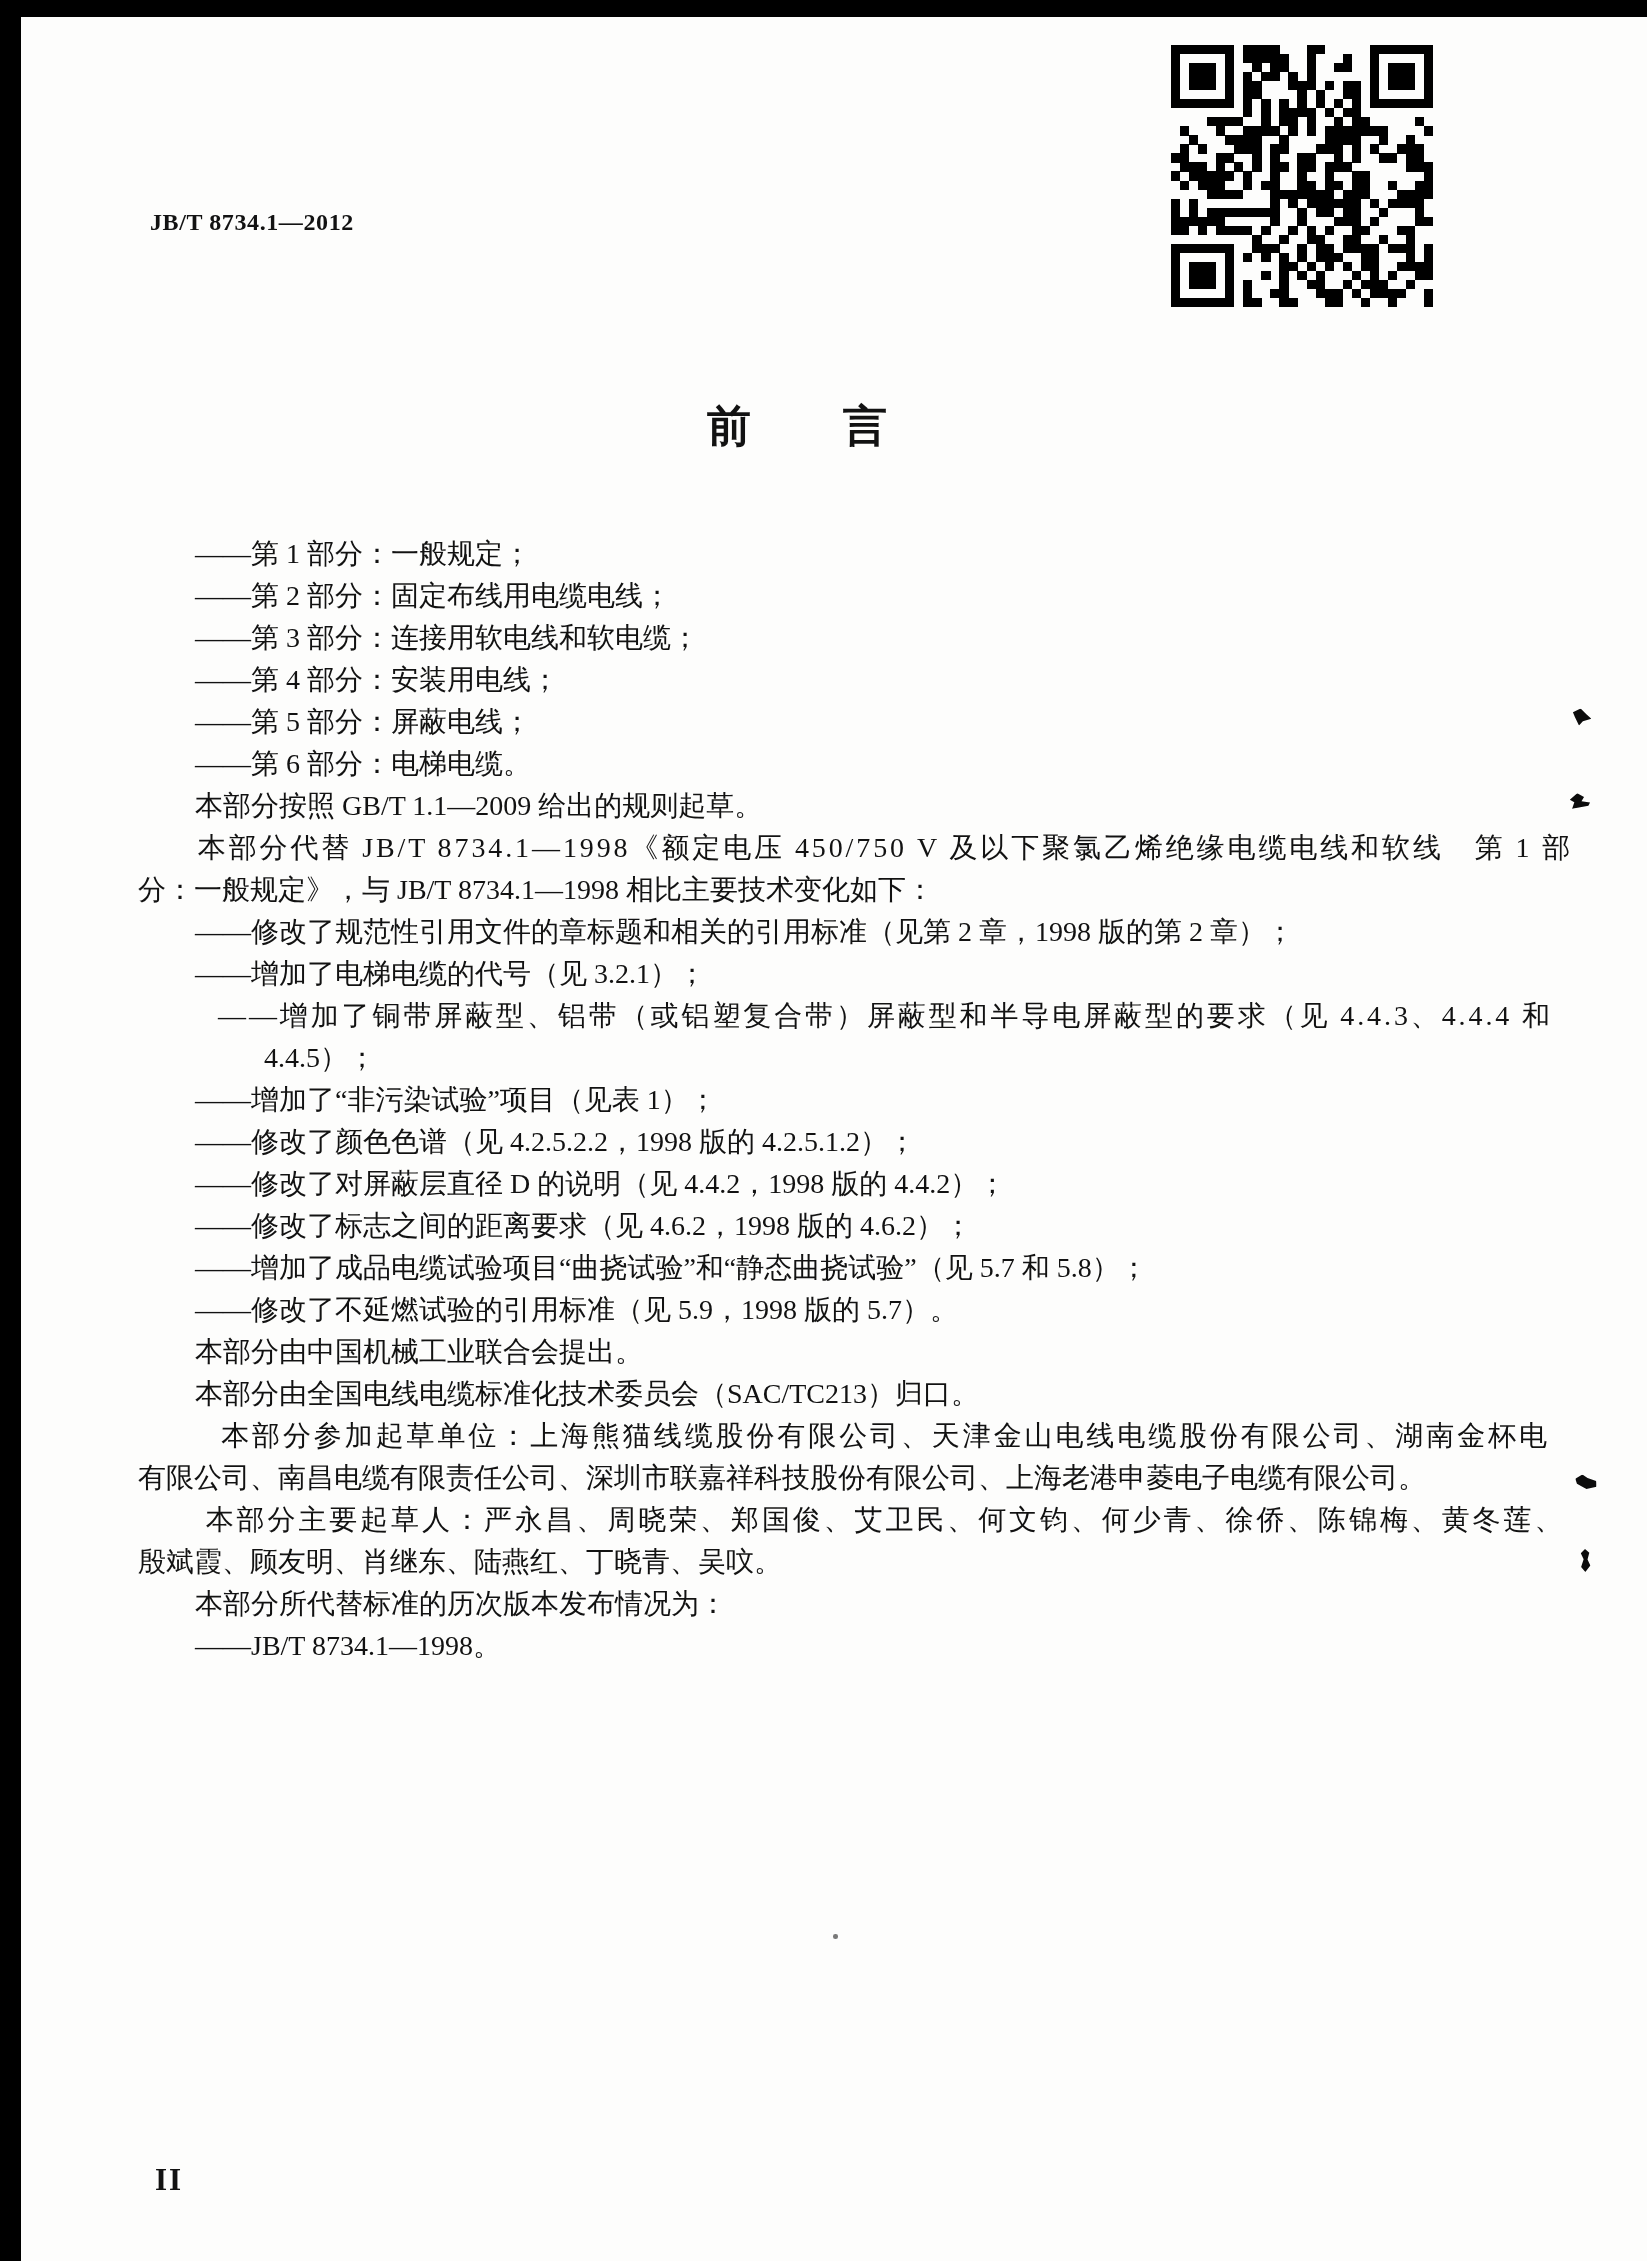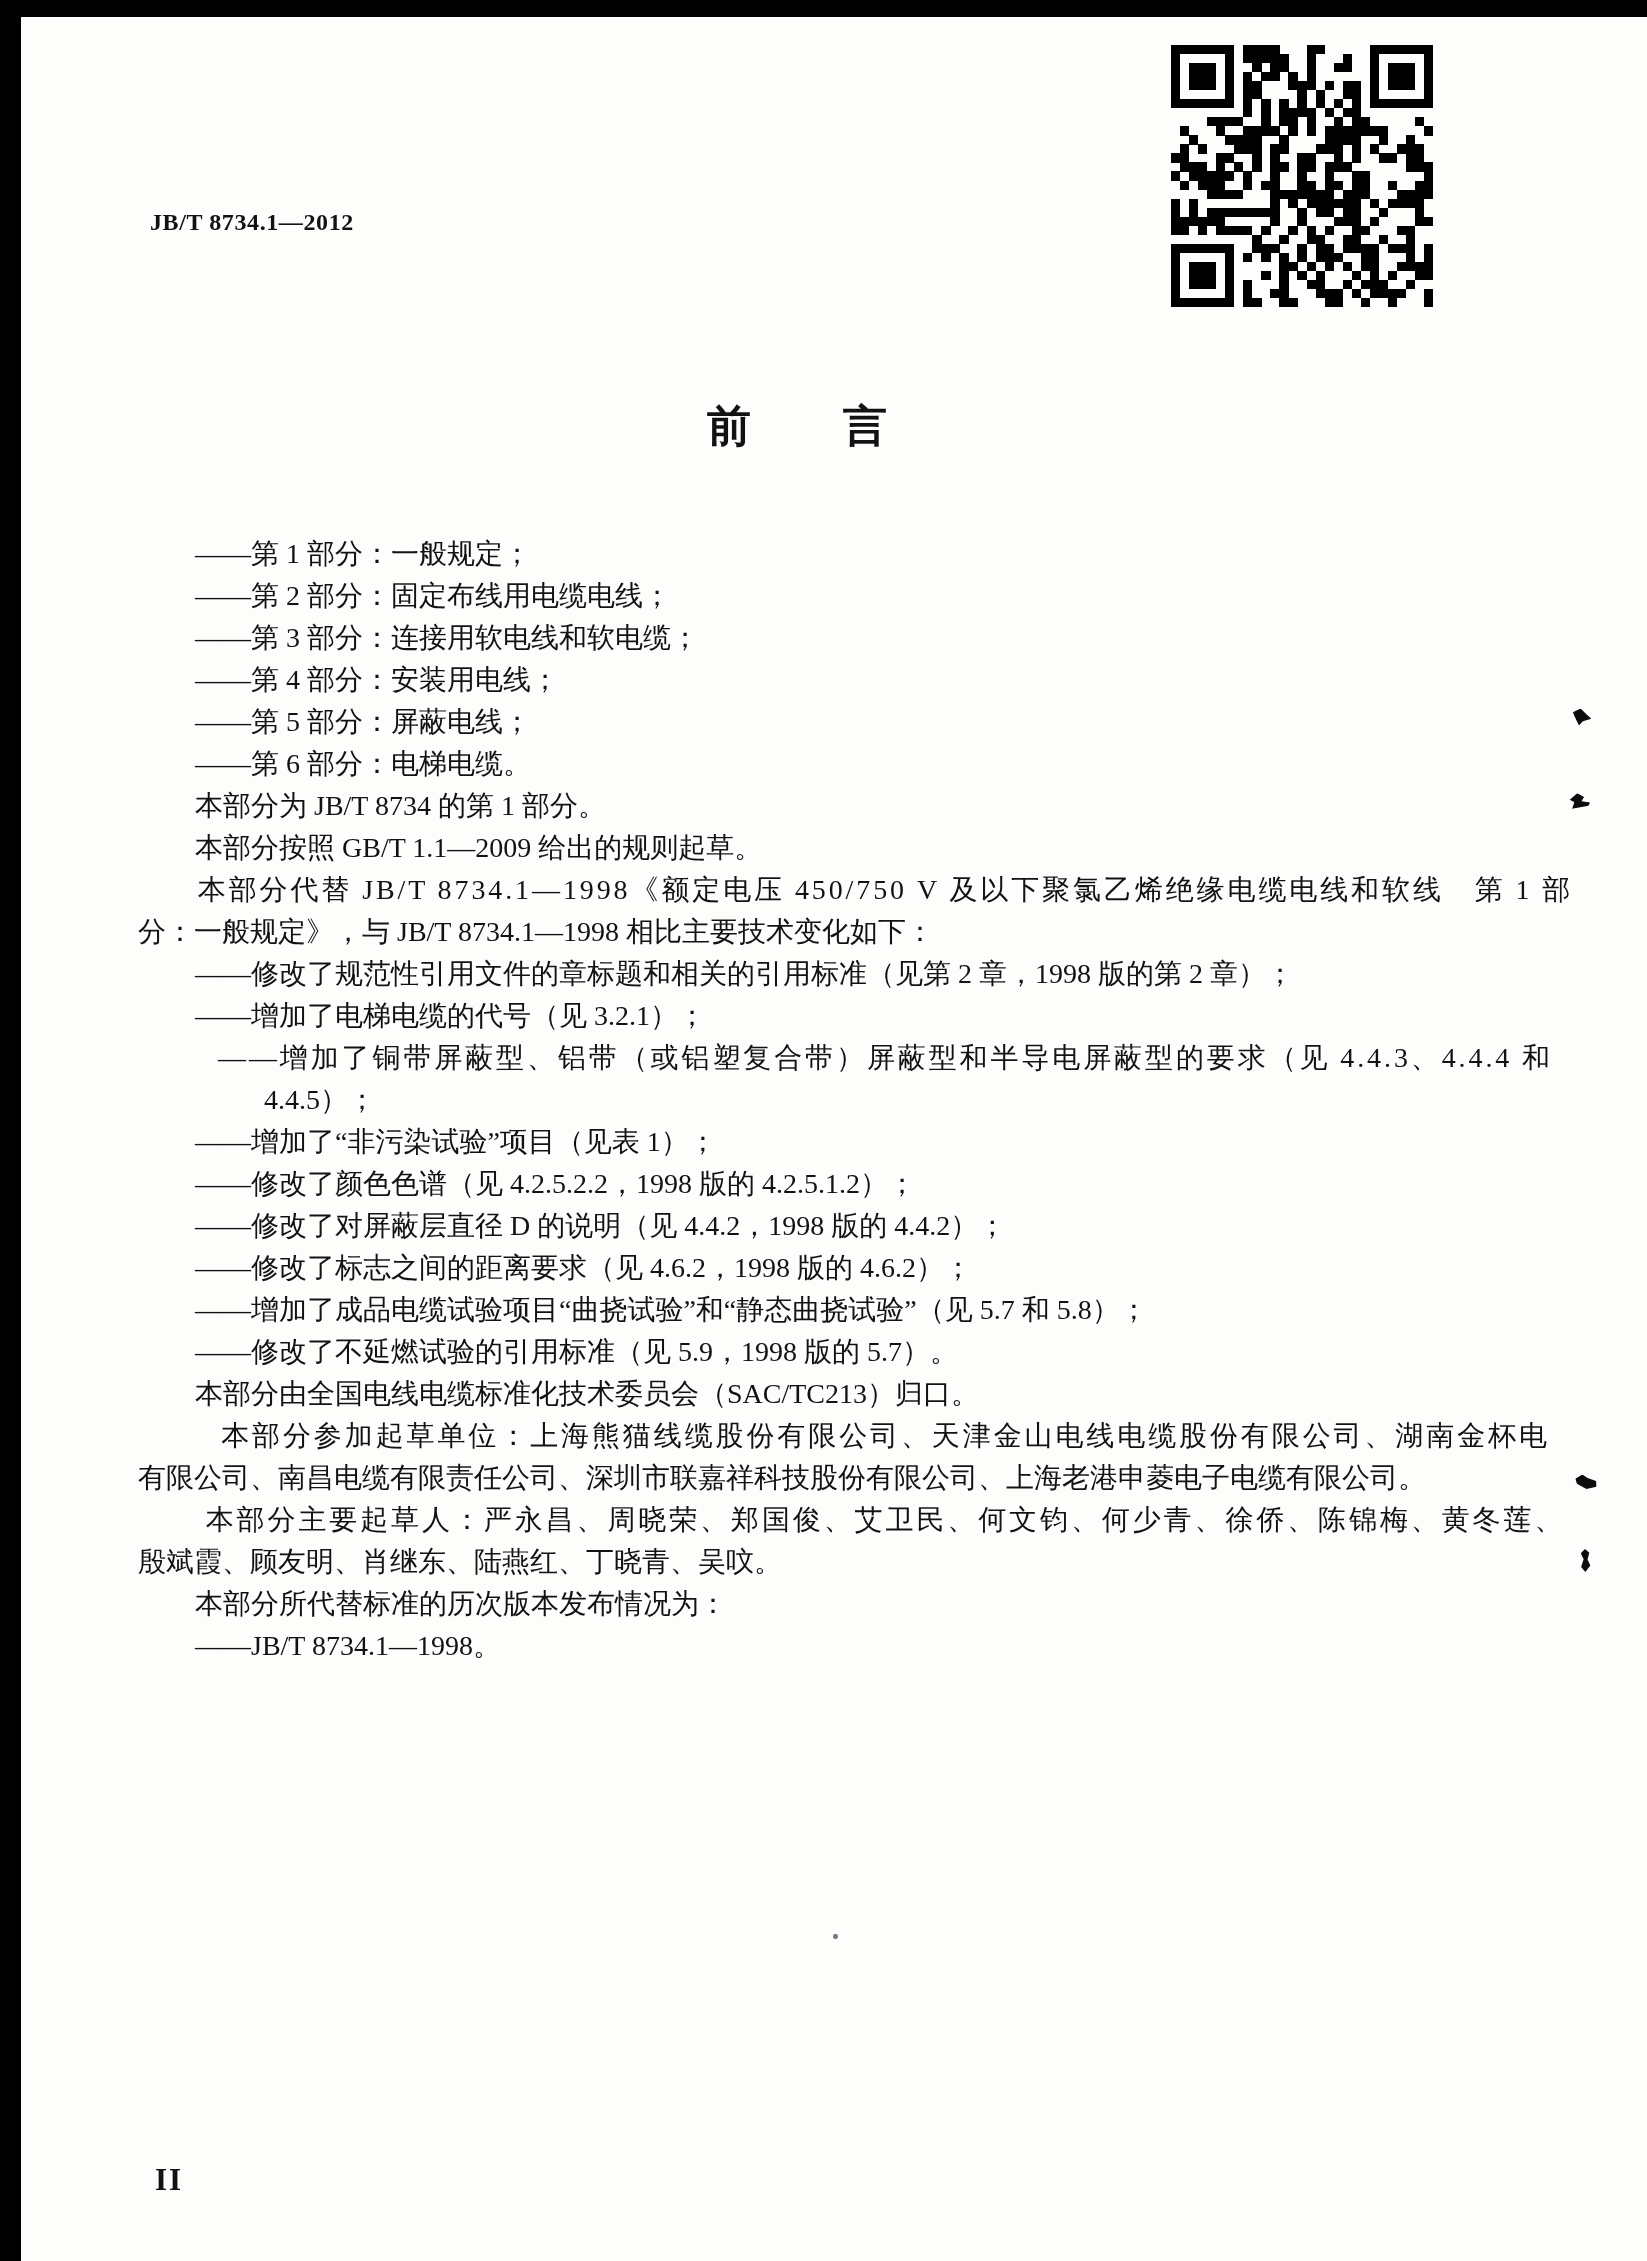--- a/index.html
+++ b/index.html
@@ -498,34 +498,34 @@
 
 <h1 class="doc-title">前　　言</h1>
 
 <div class="content" id="content">
     <p class="i-para">——第 1 部分：一般规定；</p>
     <p class="i-para">——第 2 部分：固定布线用电缆电线；</p>
     <p class="i-para">——第 3 部分：连接用软电线和软电缆；</p>
     <p class="i-para">——第 4 部分：安装用电线；</p>
     <p class="i-para">——第 5 部分：屏蔽电线；</p>
     <p class="i-para">——第 6 部分：电梯电缆。</p>
-    <p class="i-para">本部分为 JB/T 8734 的第 1 部分。</p>
     <p class="i-para">本部分按照 GB/T 1.1—2009 给出的规则起草。</p>
     <p class="i-para fill">本部分代替 JB/T 8734.1—1998《额定电压 450/750 V 及以下聚氯乙烯绝缘电缆电线和软线　第 1 部</p>
     <p class="i-cont">分：一般规定》，与 JB/T 8734.1—1998 相比主要技术变化如下：</p>
     <p class="i-para">——修改了规范性引用文件的章标题和相关的引用标准（见第 2 章，1998 版的第 2 章）；</p>
     <p class="i-para">——增加了电梯电缆的代号（见 3.2.1）；</p>
     <p class="i-para fill">——增加了铜带屏蔽型、铝带（或铝塑复合带）屏蔽型和半导电屏蔽型的要求（见 4.4.3、4.4.4 和</p>
     <p class="i-hang">4.4.5）；</p>
     <p class="i-para">——增加了“非污染试验”项目（见表 1）；</p>
     <p class="i-para">——修改了颜色色谱（见 4.2.5.2.2，1998 版的 4.2.5.1.2）；</p>
     <p class="i-para">——修改了对屏蔽层直径 D 的说明（见 4.4.2，1998 版的 4.4.2）；</p>
     <p class="i-para">——修改了标志之间的距离要求（见 4.6.2，1998 版的 4.6.2）；</p>
     <p class="i-para">——增加了成品电缆试验项目“曲挠试验”和“静态曲挠试验”（见 5.7 和 5.8）；</p>
     <p class="i-para">——修改了不延燃试验的引用标准（见 5.9，1998 版的 5.7）。</p>
+    <p class="i-para">本部分由中国机械工业联合会提出。</p>
     <p class="i-para">本部分由全国电线电缆标准化技术委员会（SAC/TC213）归口。</p>
     <p class="i-para fill">本部分参加起草单位：上海熊猫线缆股份有限公司、天津金山电线电缆股份有限公司、湖南金杯电</p>
     <p class="i-cont">有限公司、南昌电缆有限责任公司、深圳市联嘉祥科技股份有限公司、上海老港申菱电子电缆有限公司。</p>
     <p class="i-para fill">本部分主要起草人：严永昌、周晓荣、郑国俊、艾卫民、何文钧、何少青、徐侨、陈锦梅、黄冬莲、</p>
     <p class="i-cont">殷斌霞、顾友明、肖继东、陆燕红、丁晓青、吴呅。</p>
     <p class="i-para">本部分所代替标准的历次版本发布情况为：</p>
     <p class="i-para">——JB/T 8734.1—1998。</p>
   </div>
 
 <div class="page-number">II</div>

